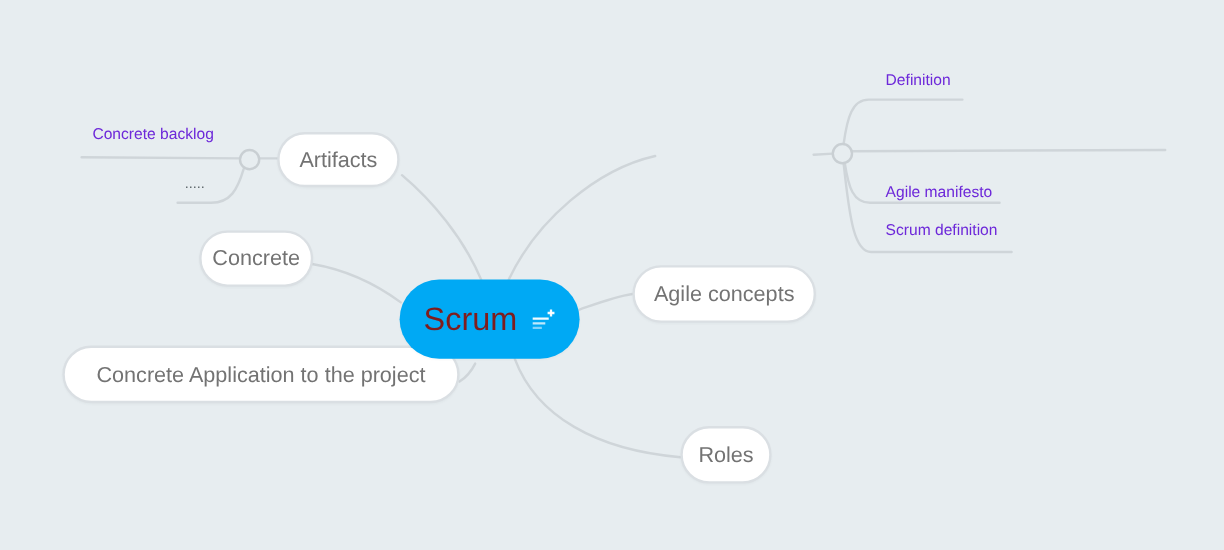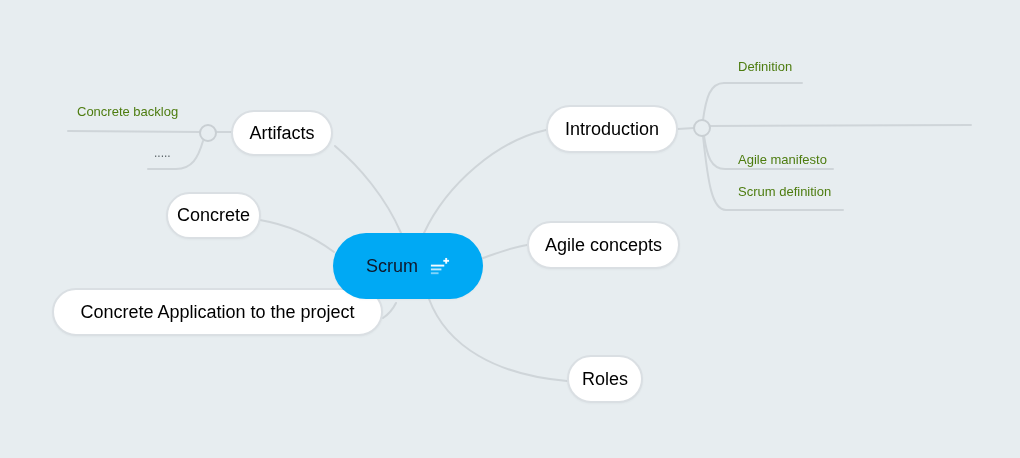--- a/index.html
+++ b/index.html
@@ -13,45 +13,45 @@
   svg.links{position:absolute;left:0;top:0;z-index:1;}
   svg.links path{fill:none;stroke:#cfd5d9;stroke-width:2;stroke-linecap:round;}
   svg.links circle{fill:#e7edf0;stroke:#c9cfd3;stroke-width:2;}
 
   .pill{
     position:absolute;z-index:2;
     display:flex;align-items:center;justify-content:center;
     background:#ffffff;
     border:2px solid #dadfe3;
     border-radius:33px;
-    color:#000000;
+    color:#737373;
     font-size:18px;
     box-sizing:border-box;
     box-shadow:0 1px 2px rgba(60,70,80,0.04);
     cursor:pointer;
     white-space:nowrap;
   }
   #node-artifacts   {left:231px; top:110px; width:102px; height:46px;}
   #node-process     {left:166px; top:192px; width: 95px; height:47px;}
   #node-concrete    {left: 52px; top:288px; width:331px; height:48px;justify-content:center;}
   #node-introduction{left:546px; top:105px; width:132px; height:48px;}
   #node-agile       {left:527px; top:221px; width:153px; height:48px;}
   #node-roles       {left:567px; top:355px; width: 76px; height:48px;}
 
   #node-scrum{
     left:333px; top:233px; width:150px; height:66px;
     background:#00a9f4;border:none;border-radius:33px;
-    color:#0f172a;font-size:18px;z-index:3;
+    color:#7f1d1d;font-size:27px;z-index:3;
     gap:11px;
   }
   #node-scrum .icon{display:flex;align-items:center;margin-top:3px;}
 
   .leaf-label{
     position:absolute;z-index:2;
-    color:#4d7c0f;font-size:13px;line-height:16px;
+    color:#6d28d9;font-size:13px;line-height:16px;
     cursor:pointer;white-space:nowrap;
   }
   #label-product-backlog {left: 77px; top:104px;}
   #label-dots            {left:154px; top:145px; font-size:12px; color:#5c6569;}
   #label-definition      {left:738px; top: 59px;}
   #label-comparison      {left:738px; top:100px;}
   #label-agile-manifesto {left:738px; top:152px;}
   #label-scrum-definition{left:738px; top:184px;}
 </style>
 </head>
@@ -84,23 +84,20 @@
 
   <div class="pill" id="node-concrete">
     <span>Concrete Application to the project</span>
   </div>
   <div class="pill" id="node-artifacts">
     <span>Artifacts</span>
   </div>
   <div class="pill" id="node-process">
     <span>Concrete</span>
   </div>
-  <div class="pill" id="node-introduction">
-    <span>Introduction</span>
-  </div>
   <div class="pill" id="node-agile">
     <span>Agile concepts</span>
   </div>
   <div class="pill" id="node-roles">
     <span>Roles</span>
   </div>
 
   <div class="pill" id="node-scrum">
     <span>Scrum</span>
     <span class="icon">

